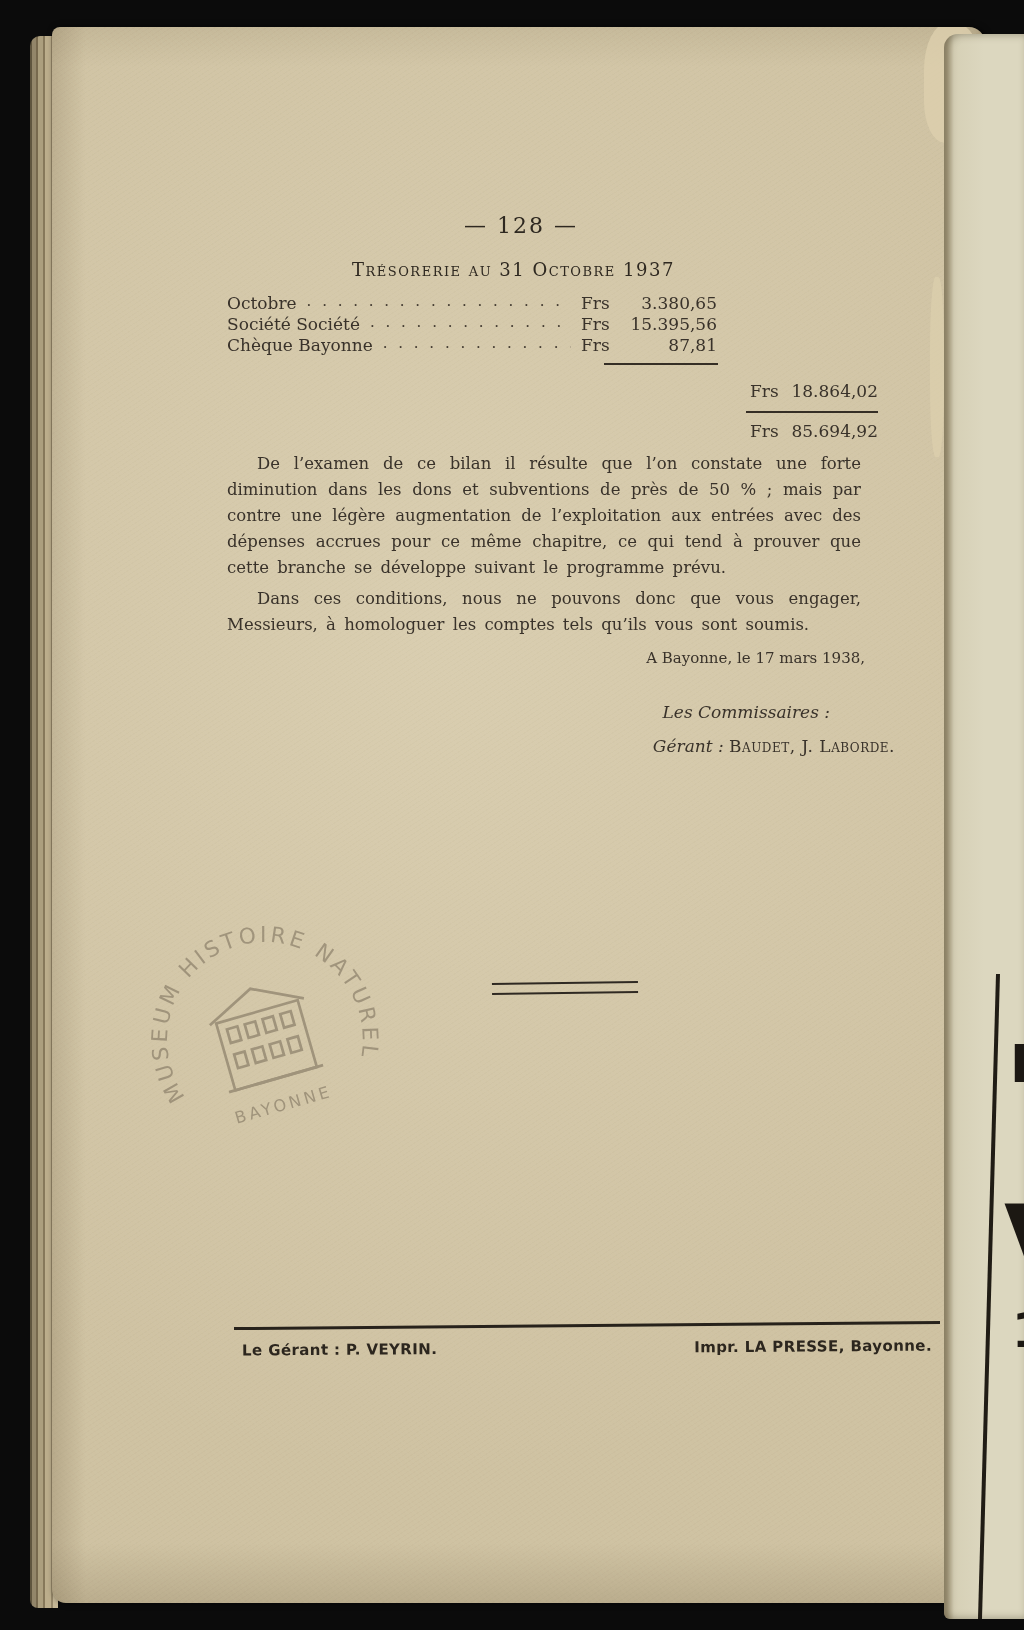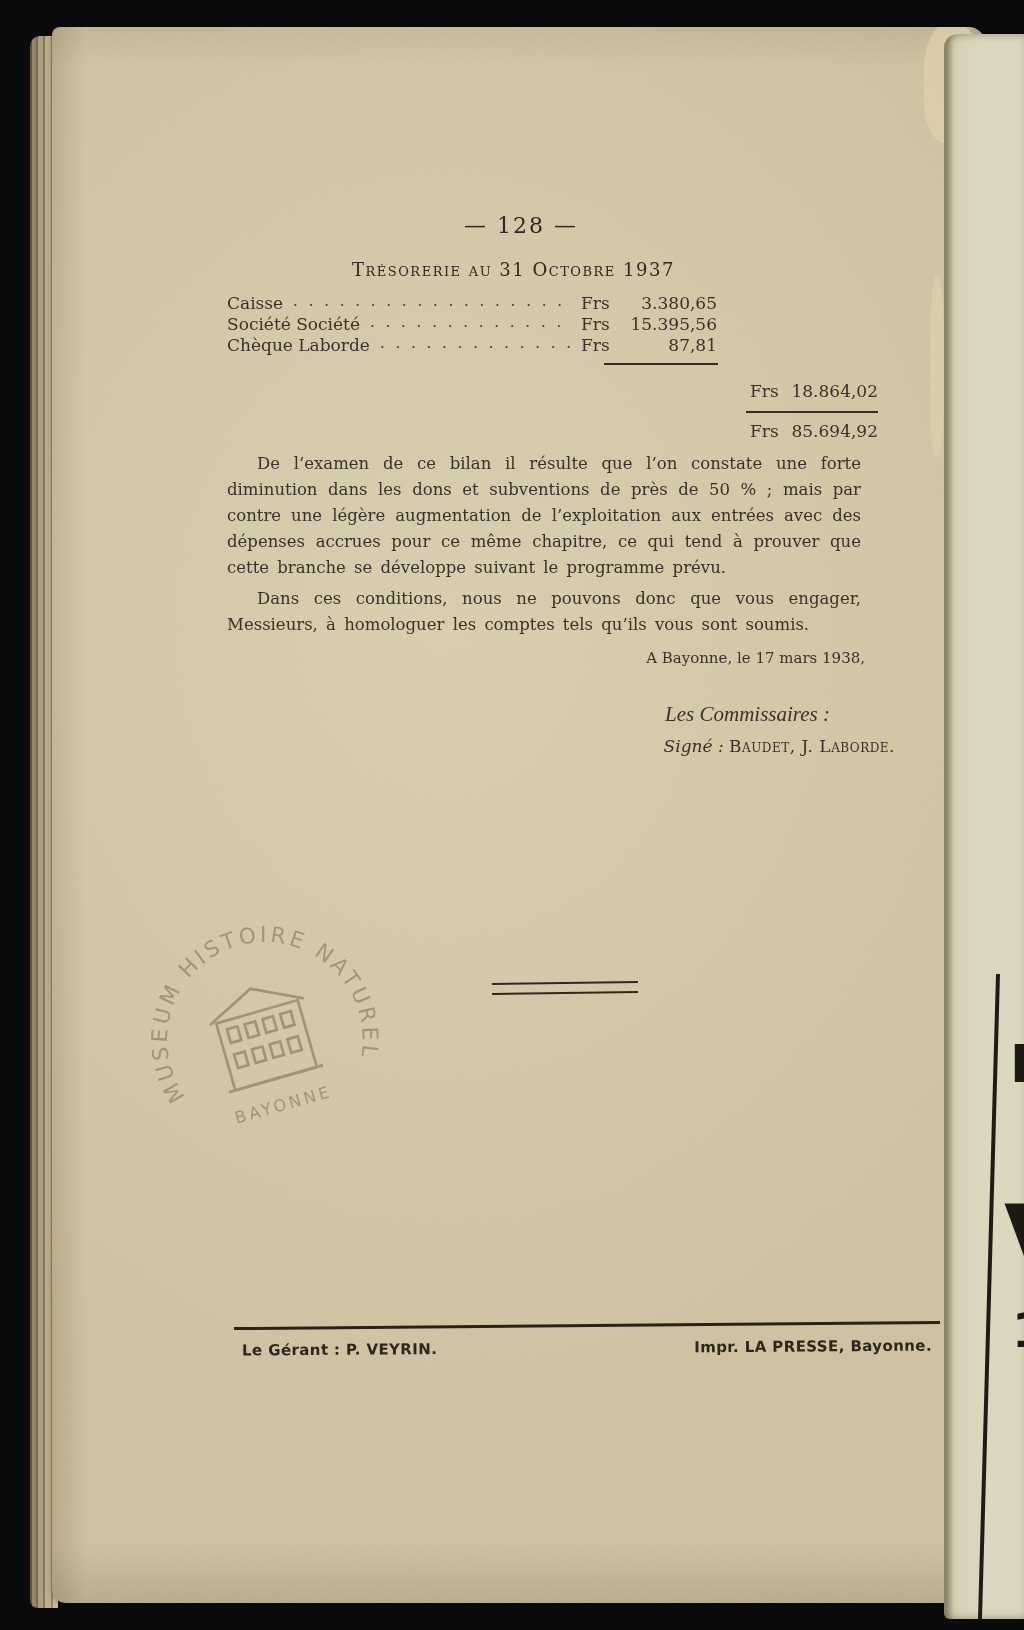--- a/index.html
+++ b/index.html
@@ -78,21 +78,21 @@
   .t-subtotal{left:698px;top:354px;}
   .t-grand{left:698px;top:394px;}
 
   .paragraphs{
     position:absolute;left:175px;top:424px;width:634px;
     font-size:16.5px;line-height:26px;text-align:justify;word-spacing:3px;
   }
   .paragraphs p{margin:0 0 5px 0;text-indent:30px;}
 
   .dateline{position:absolute;right:120px;top:622px;font-size:15px;white-space:nowrap;}
-  .commissaires{position:absolute;right:155px;top:675px;font-size:21px;font-style:italic;white-space:nowrap;font-family:Liberation Serif, serif;}
+  .commissaires{position:absolute;right:155px;top:675px;font-size:17px;font-style:italic;white-space:nowrap;}
   .signature{position:absolute;right:90px;top:709px;font-size:17px;white-space:nowrap;}
   .sig-prefix{font-style:italic;}
   .sig-names{font-variant:small-caps;letter-spacing:.5px;}
 
   .divider-double{
     position:absolute;left:440px;top:955px;width:146px;height:8px;
     border-top:2px solid #2f2922;border-bottom:2px solid #2f2922;
     transform:rotate(-.8deg);
   }
 
@@ -145,33 +145,33 @@
   <div class="page">
     <div class="grain"></div>
     <div class="tear tear-top-right"></div>
     <div class="tear tear-mid-right"></div>
 
     <div class="page-number">— 128 —</div>
     <div class="doc-title">Trésorerie au 31 Octobre 1937</div>
 
     <div class="treasury-rows">
       <div class="t-row">
-        <span class="t-label">Caisse</span>
+        <span class="t-label">Octobre</span>
         <span class="t-leader"></span>
         <span class="t-cur">Frs</span>
         <span class="t-amt">3.380,65</span>
       </div>
       <div class="t-row">
         <span class="t-label">Société Société</span>
         <span class="t-leader"></span>
         <span class="t-cur">Frs</span>
         <span class="t-amt">15.395,56</span>
       </div>
       <div class="t-row">
-        <span class="t-label">Chèque Laborde</span>
+        <span class="t-label">Chèque Bayonne</span>
         <span class="t-leader"></span>
         <span class="t-cur">Frs</span>
         <span class="t-amt">87,81</span>
       </div>
     </div>
 
     <div class="rule rule-col"></div>
 
     <div class="t-total t-subtotal">
       <span>Frs</span>
@@ -186,21 +186,21 @@
     </div>
 
     <div class="paragraphs">
       <p>De l’examen de ce bilan il résulte que l’on constate une forte diminution dans les dons et subventions de près de 50 % ; mais par contre une légère augmentation de l’exploitation aux entrées avec des dépenses accrues pour ce même chapitre, ce qui tend à prouver que cette branche se développe suivant le programme prévu.</p>
       <p>Dans ces conditions, nous ne pouvons donc que vous engager, Messieurs, à homologuer les comptes tels qu’ils vous sont soumis.</p>
     </div>
 
     <div class="dateline">A Bayonne, le 17 mars 1938,</div>
     <div class="commissaires">Les Commissaires :</div>
     <div class="signature">
-      <span class="sig-prefix">Signé : </span>
+      <span class="sig-prefix">Gérant : </span>
       <span class="sig-names">Baudet, J. Laborde.</span>
     </div>
 
     <div class="divider-double"></div>
 
     <svg class="stamp" viewBox="0 0 230 230">
       <defs>
         <path id="arcPath" d="M 33,152 A 90,90 0 1 1 197,152" fill="none"></path>
       </defs>
       <g fill="#6e6250" stroke="#6e6250">

